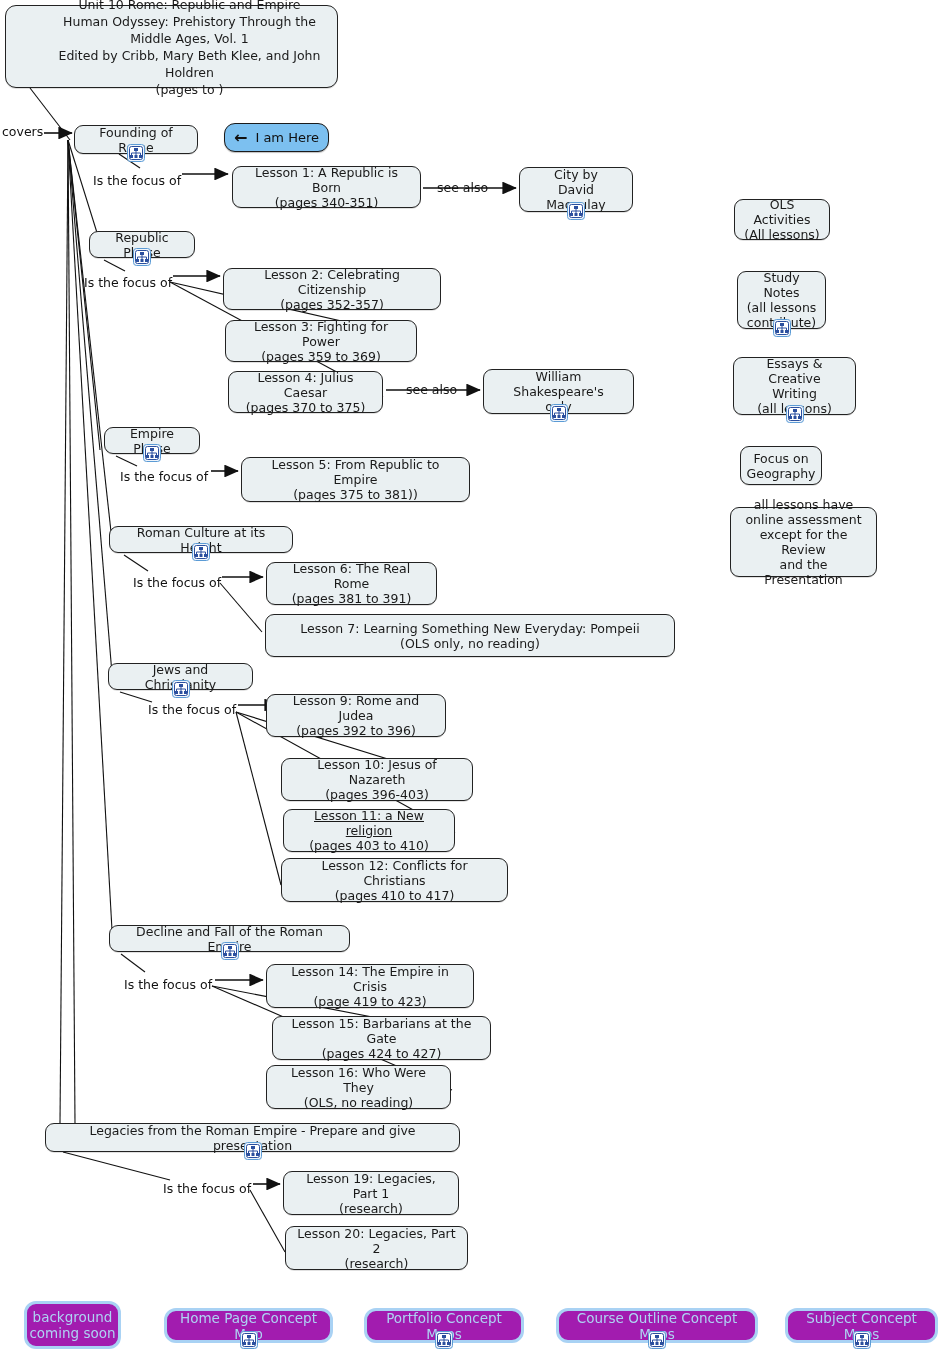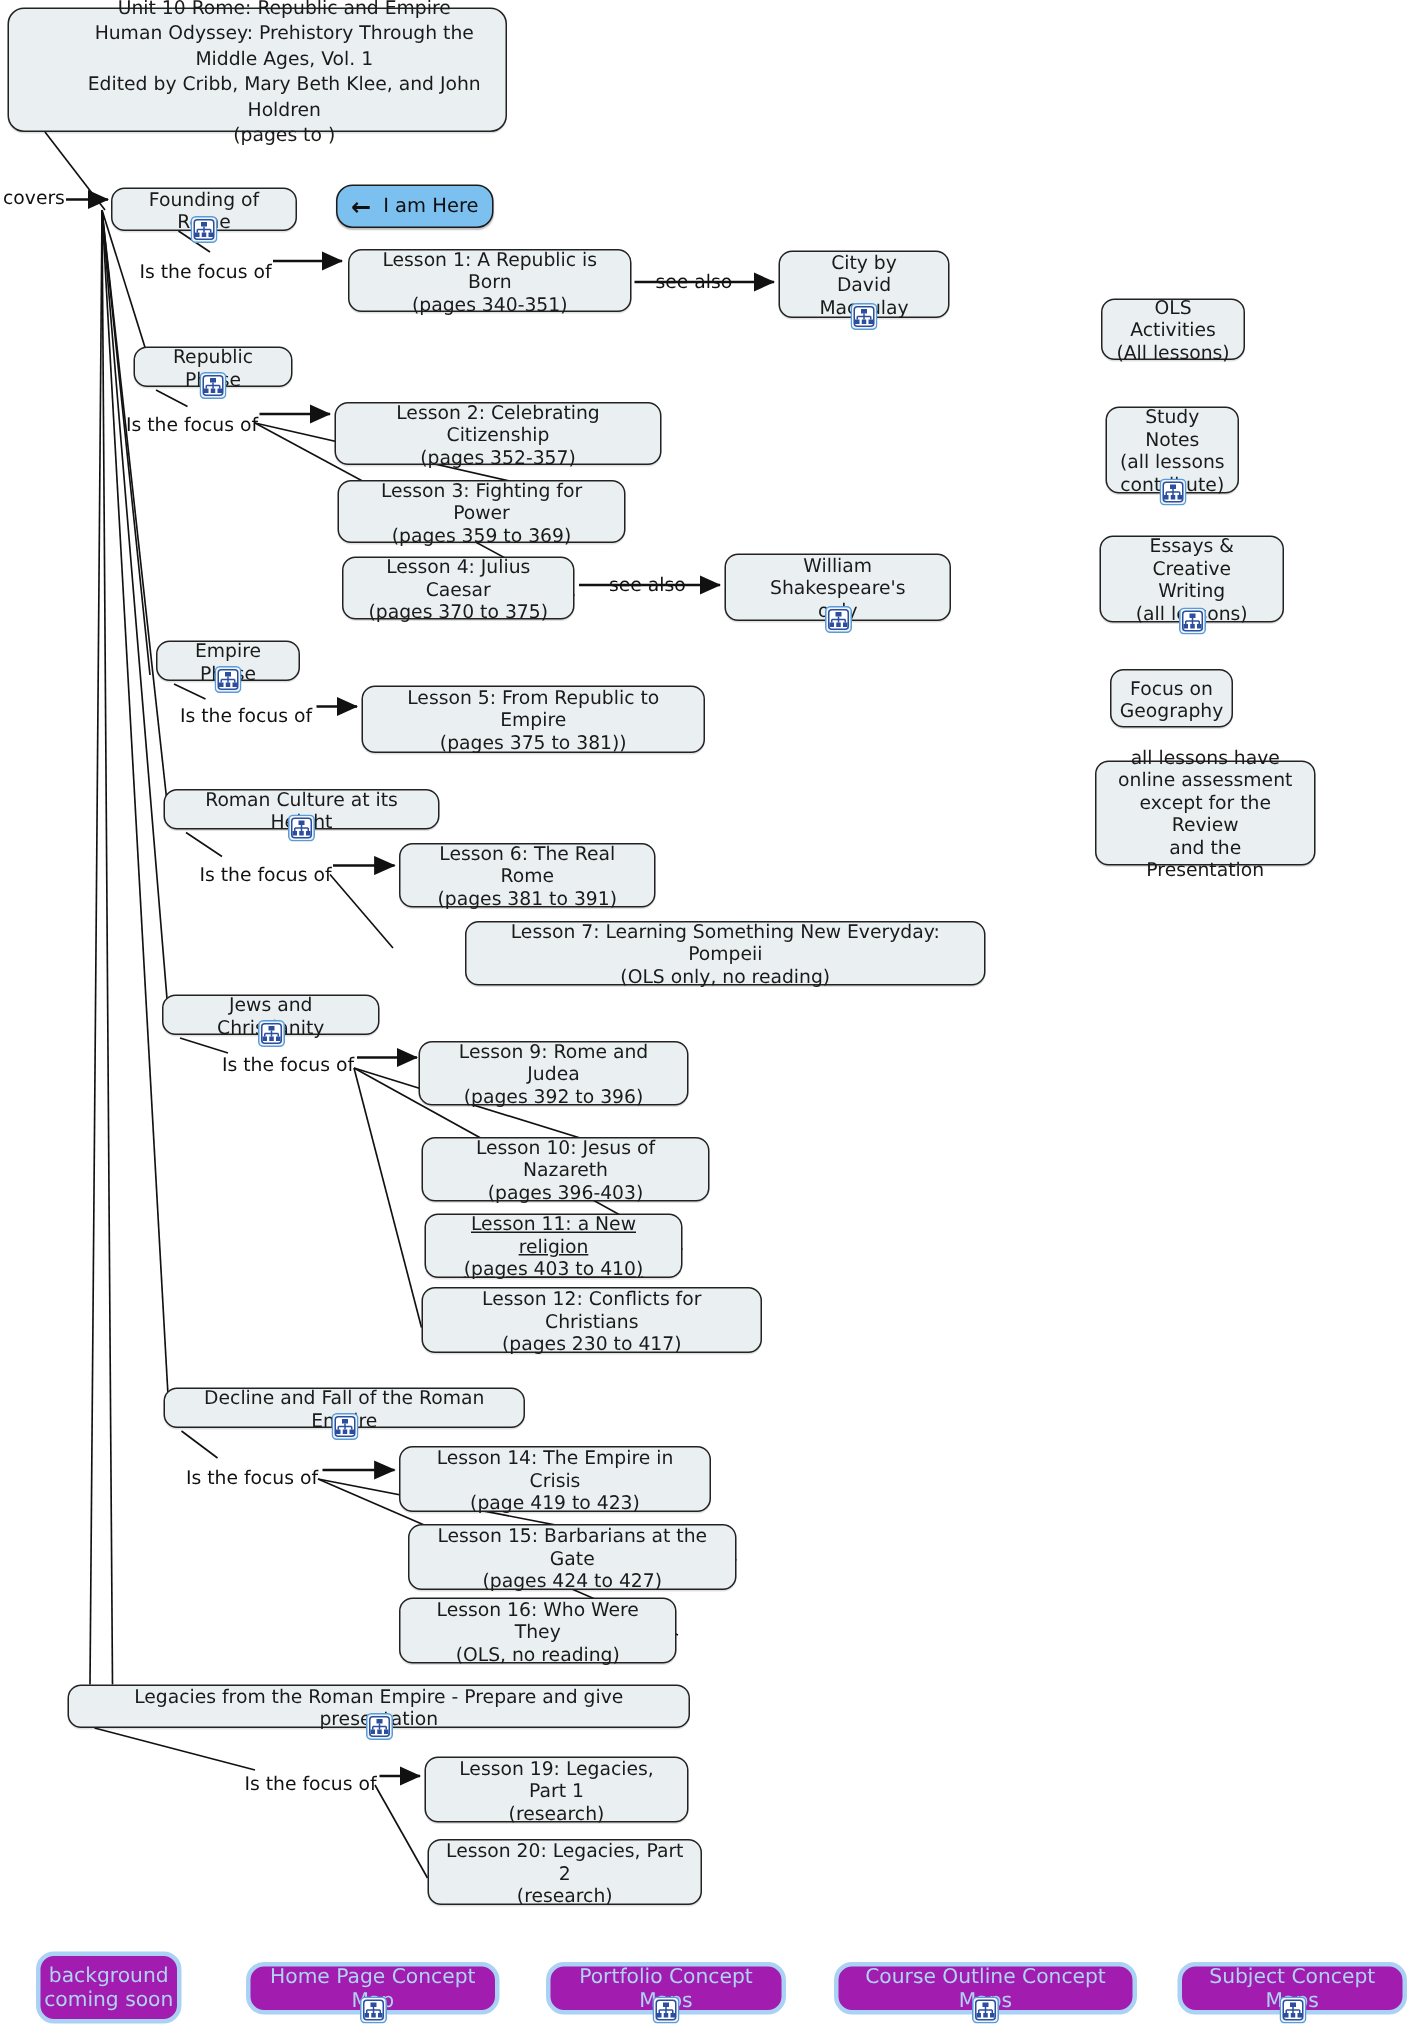--- a/index.html
+++ b/index.html
@@ -195,39 +195,39 @@
             <rect x="0.5" y="0.5" width="17" height="17" rx="3" fill="#eef4fb" stroke="#5b9bd5"></rect>
             <rect x="2.5" y="2.5" width="13" height="13" rx="2" fill="#ffffff" stroke="#2b4f9e"></rect>
             <rect x="7" y="4" width="4" height="3" fill="#2b4f9e"></rect>
             <path d="M9 7 L9 9 M4.5 9 L13.5 9 M4.5 9 L4.5 11 M9 9 L9 11 M13.5 9 L13.5 11" stroke="#2b4f9e" stroke-width="1" fill="none"></path>
             <rect x="3" y="11" width="3" height="3" fill="#2b4f9e"></rect>
             <rect x="7.5" y="11" width="3" height="3" fill="#2b4f9e"></rect>
             <rect x="12" y="11" width="3" height="3" fill="#2b4f9e"></rect>
           </svg></span></div>
       <div class="node" style="left: 266px; top: 562px; width: 171px; height: 43px;"><span>Lesson 6: The Real Rome
 (pages 381 to 391)</span></div>
-      <div class="node" style="left: 265px; top: 614px; width: 347px; height: 43px; margin-left: 45px;"><span>Lesson 7: Learning Something New Everyday: Pompeii
+      <div class="node" style="left: 265px; top: 614px; width: 410px; height: 43px;"><span>Lesson 7: Learning Something New Everyday: Pompeii
 (OLS only, no reading)</span></div>
       <div class="node" style="left: 108px; top: 663px; width: 145px; height: 27px;"><span>Jews and Christianity</span><span class="cmicon"><svg width="18" height="18" viewBox="0 0 18 18">
             <rect x="0.5" y="0.5" width="17" height="17" rx="3" fill="#eef4fb" stroke="#5b9bd5"></rect>
             <rect x="2.5" y="2.5" width="13" height="13" rx="2" fill="#ffffff" stroke="#2b4f9e"></rect>
             <rect x="7" y="4" width="4" height="3" fill="#2b4f9e"></rect>
             <path d="M9 7 L9 9 M4.5 9 L13.5 9 M4.5 9 L4.5 11 M9 9 L9 11 M13.5 9 L13.5 11" stroke="#2b4f9e" stroke-width="1" fill="none"></path>
             <rect x="3" y="11" width="3" height="3" fill="#2b4f9e"></rect>
             <rect x="7.5" y="11" width="3" height="3" fill="#2b4f9e"></rect>
             <rect x="12" y="11" width="3" height="3" fill="#2b4f9e"></rect>
           </svg></span></div>
-      <div class="node" style="left: 279px; top: 694px; width: 180px; height: 43px;"><span>Lesson 9: Rome and Judea
+      <div class="node" style="left: 266px; top: 694px; width: 180px; height: 43px;"><span>Lesson 9: Rome and Judea
 (pages 392 to 396)</span></div>
       <div class="node" style="left: 281px; top: 758px; width: 192px; height: 43px;"><span>Lesson 10: Jesus of Nazareth
 (pages 396-403)</span></div>
       <div class="node" style="left: 283px; top: 809px; width: 172px; height: 43px; text-decoration: underline;"><span>Lesson 11: a New religion
 (pages 403 to 410)</span></div>
       <div class="node" style="left: 281px; top: 858px; width: 227px; height: 44px;"><span>Lesson 12: Conflicts for Christians
-(pages 230 to 417)</span></div>
+(pages 410 to 417)</span></div>
       <div class="node" style="left: 109px; top: 925px; width: 241px; height: 27px;"><span>Decline and Fall of the Roman Empire</span><span class="cmicon"><svg width="18" height="18" viewBox="0 0 18 18">
             <rect x="0.5" y="0.5" width="17" height="17" rx="3" fill="#eef4fb" stroke="#5b9bd5"></rect>
             <rect x="2.5" y="2.5" width="13" height="13" rx="2" fill="#ffffff" stroke="#2b4f9e"></rect>
             <rect x="7" y="4" width="4" height="3" fill="#2b4f9e"></rect>
             <path d="M9 7 L9 9 M4.5 9 L13.5 9 M4.5 9 L4.5 11 M9 9 L9 11 M13.5 9 L13.5 11" stroke="#2b4f9e" stroke-width="1" fill="none"></path>
             <rect x="3" y="11" width="3" height="3" fill="#2b4f9e"></rect>
             <rect x="7.5" y="11" width="3" height="3" fill="#2b4f9e"></rect>
             <rect x="12" y="11" width="3" height="3" fill="#2b4f9e"></rect>
           </svg></span></div>
       <div class="node" style="left: 266px; top: 964px; width: 208px; height: 44px;"><span>Lesson 14: The Empire in Crisis

